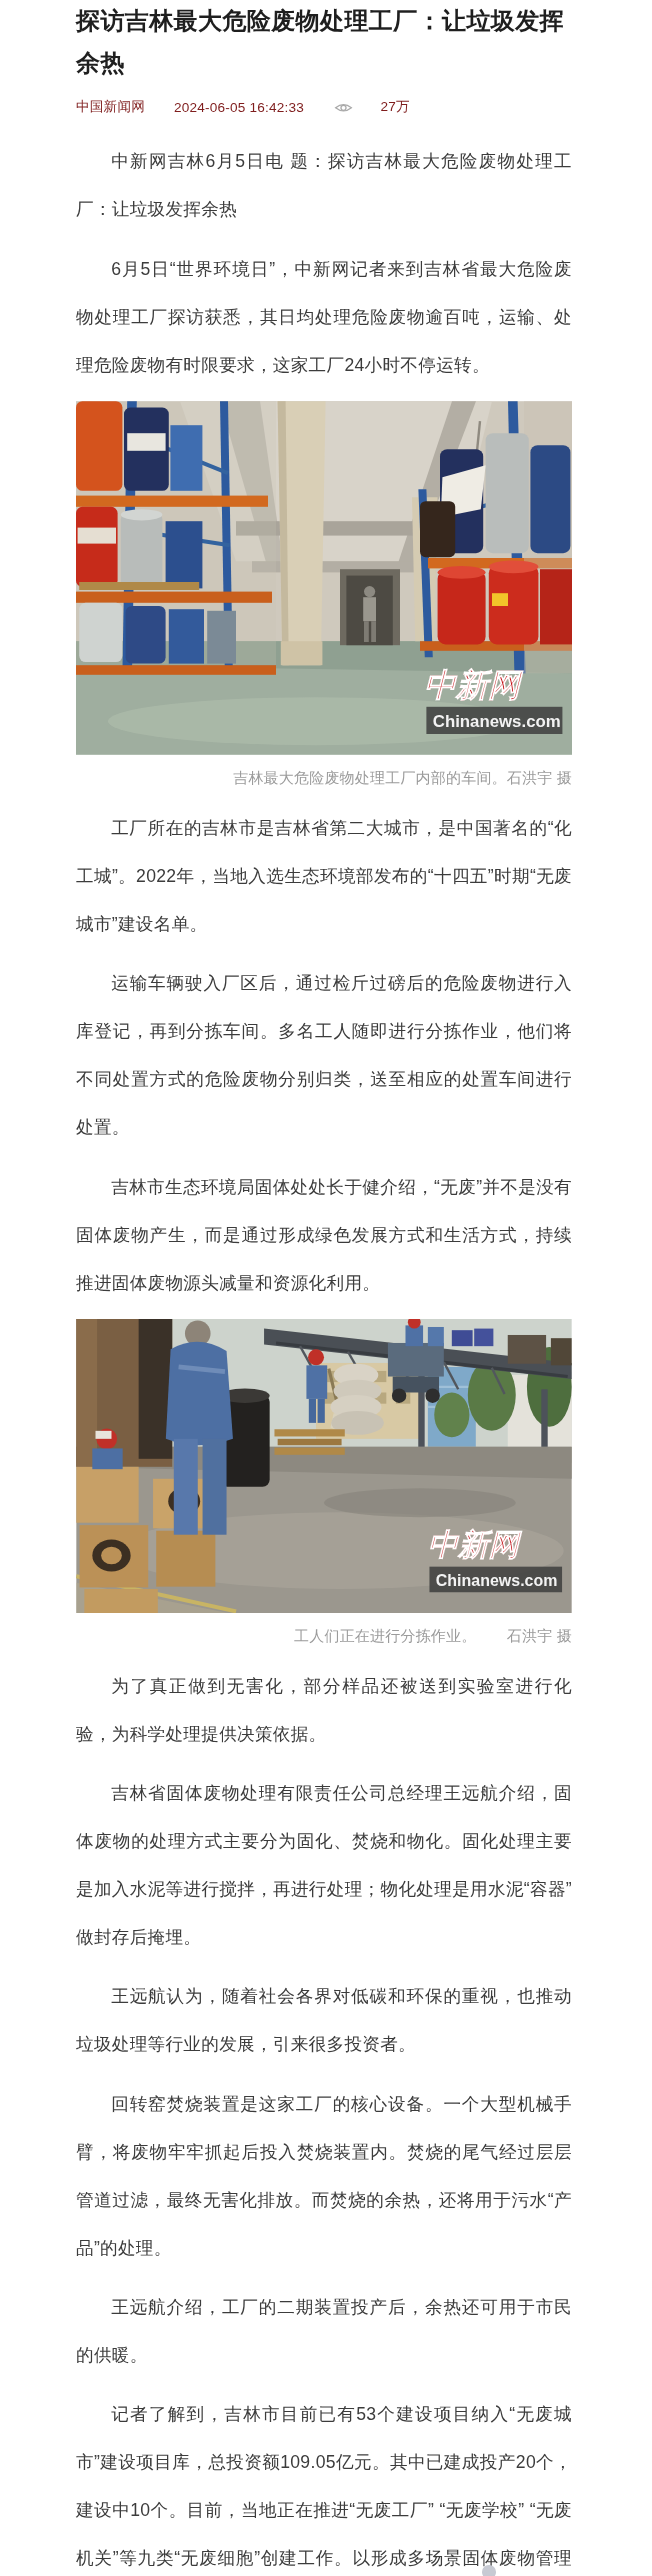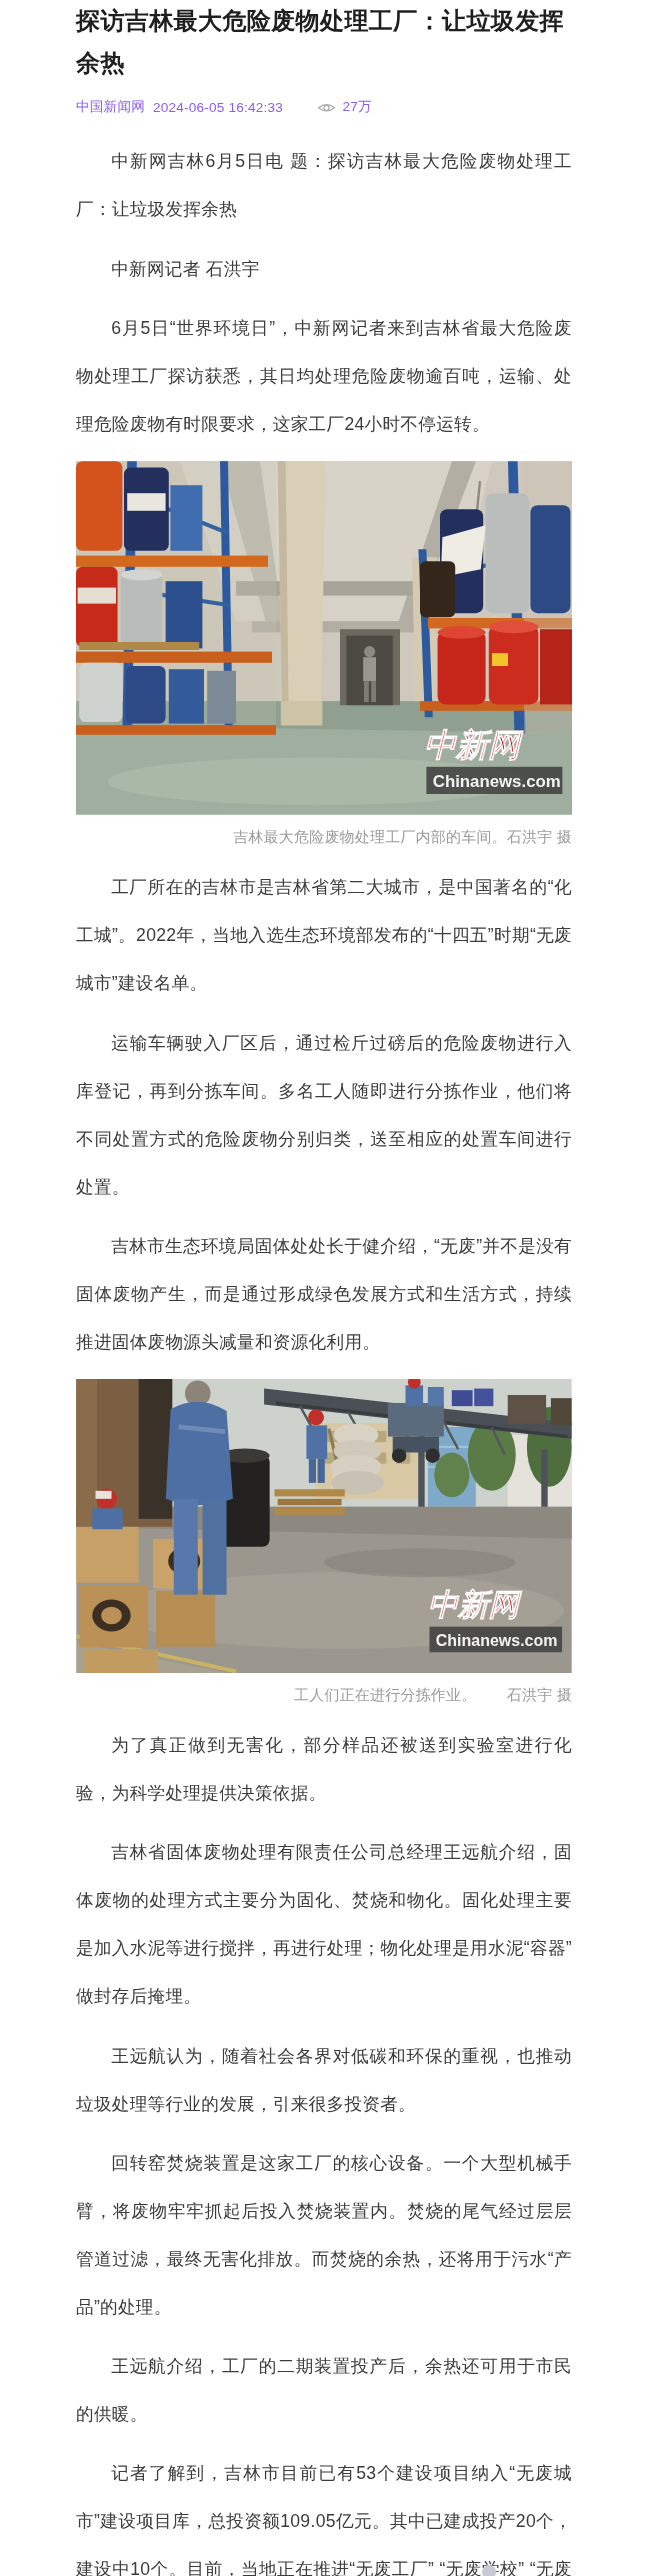--- a/index.html
+++ b/index.html
@@ -9,24 +9,24 @@
     position: relative; overflow: hidden;
     font-family: "Liberation Sans", "DejaVu Sans", sans-serif;
   }
   .container { width: 496px; margin-left: 76px; }
   h1.title {
     font-size: 24px; line-height: 42px; font-weight: 700;
     color: #1f1f1f; letter-spacing: 0.4px;
   }
   .meta {
     margin-top: 14.4px; display: flex; align-items: center;
-    font-size: 13.6px; color: #8b5cf6; letter-spacing: 0.2px;
+    font-size: 13.6px; color: #7f1d1d; letter-spacing: 0.2px; gap: 21px;
   }
   .meta .src { margin-right: 8px; }
-  .meta .time { margin-right: 34px; }
+  .meta .time { margin-right: 9px; }
   .meta .eye { display: inline-flex; align-items: center; margin-right: 6.4px; }
   .article { margin-top: 21px; }
   p.para {
     font-size: 17.6px; line-height: 48px; color: #3c3c3c;
     text-align: justify; text-indent: 2em; margin: 11.2px 0;
     letter-spacing: 0.3px;
   }
   figure.photo { margin: 12.8px 0 0 0; text-align: right; }
   figure.photo svg { display: block; }
   figcaption.caption {
@@ -58,21 +58,20 @@
         <circle cx="12" cy="8.5" r="3.2" fill="none" stroke="#aaaaaa" stroke-width="1.6"></circle>
       </svg>
     </span>
     <span class="views">27万</span>
   </div>
 
   <div class="article">
 
     <div>
         <p class="para">中新网吉林6月5日电 题：探访吉林最大危险废物处理工厂：让垃圾发挥余热</p>
-        <p class="para">中新网记者 石洪宇</p>
         <p class="para">6月5日“世界环境日”，中新网记者来到吉林省最大危险废物处理工厂探访获悉，其日均处理危险废物逾百吨，运输、处理危险废物有时限要求，这家工厂24小时不停运转。</p>
       </div>
 
     <figure class="photo">
       <svg width="496" height="354" viewBox="0 0 620 442">
 
         <rect x="0" y="0" width="620" height="310" fill="#cfc9bd"></rect>
         <polygon points="130,0 520,0 470,200 200,200" fill="#d8d3c9"></polygon>
         <polygon points="180,0 240,210 260,210 230,0" fill="#bdb8ae"></polygon>
         <polygon points="470,0 400,210 420,210 500,0" fill="#b3aea4"></polygon>

